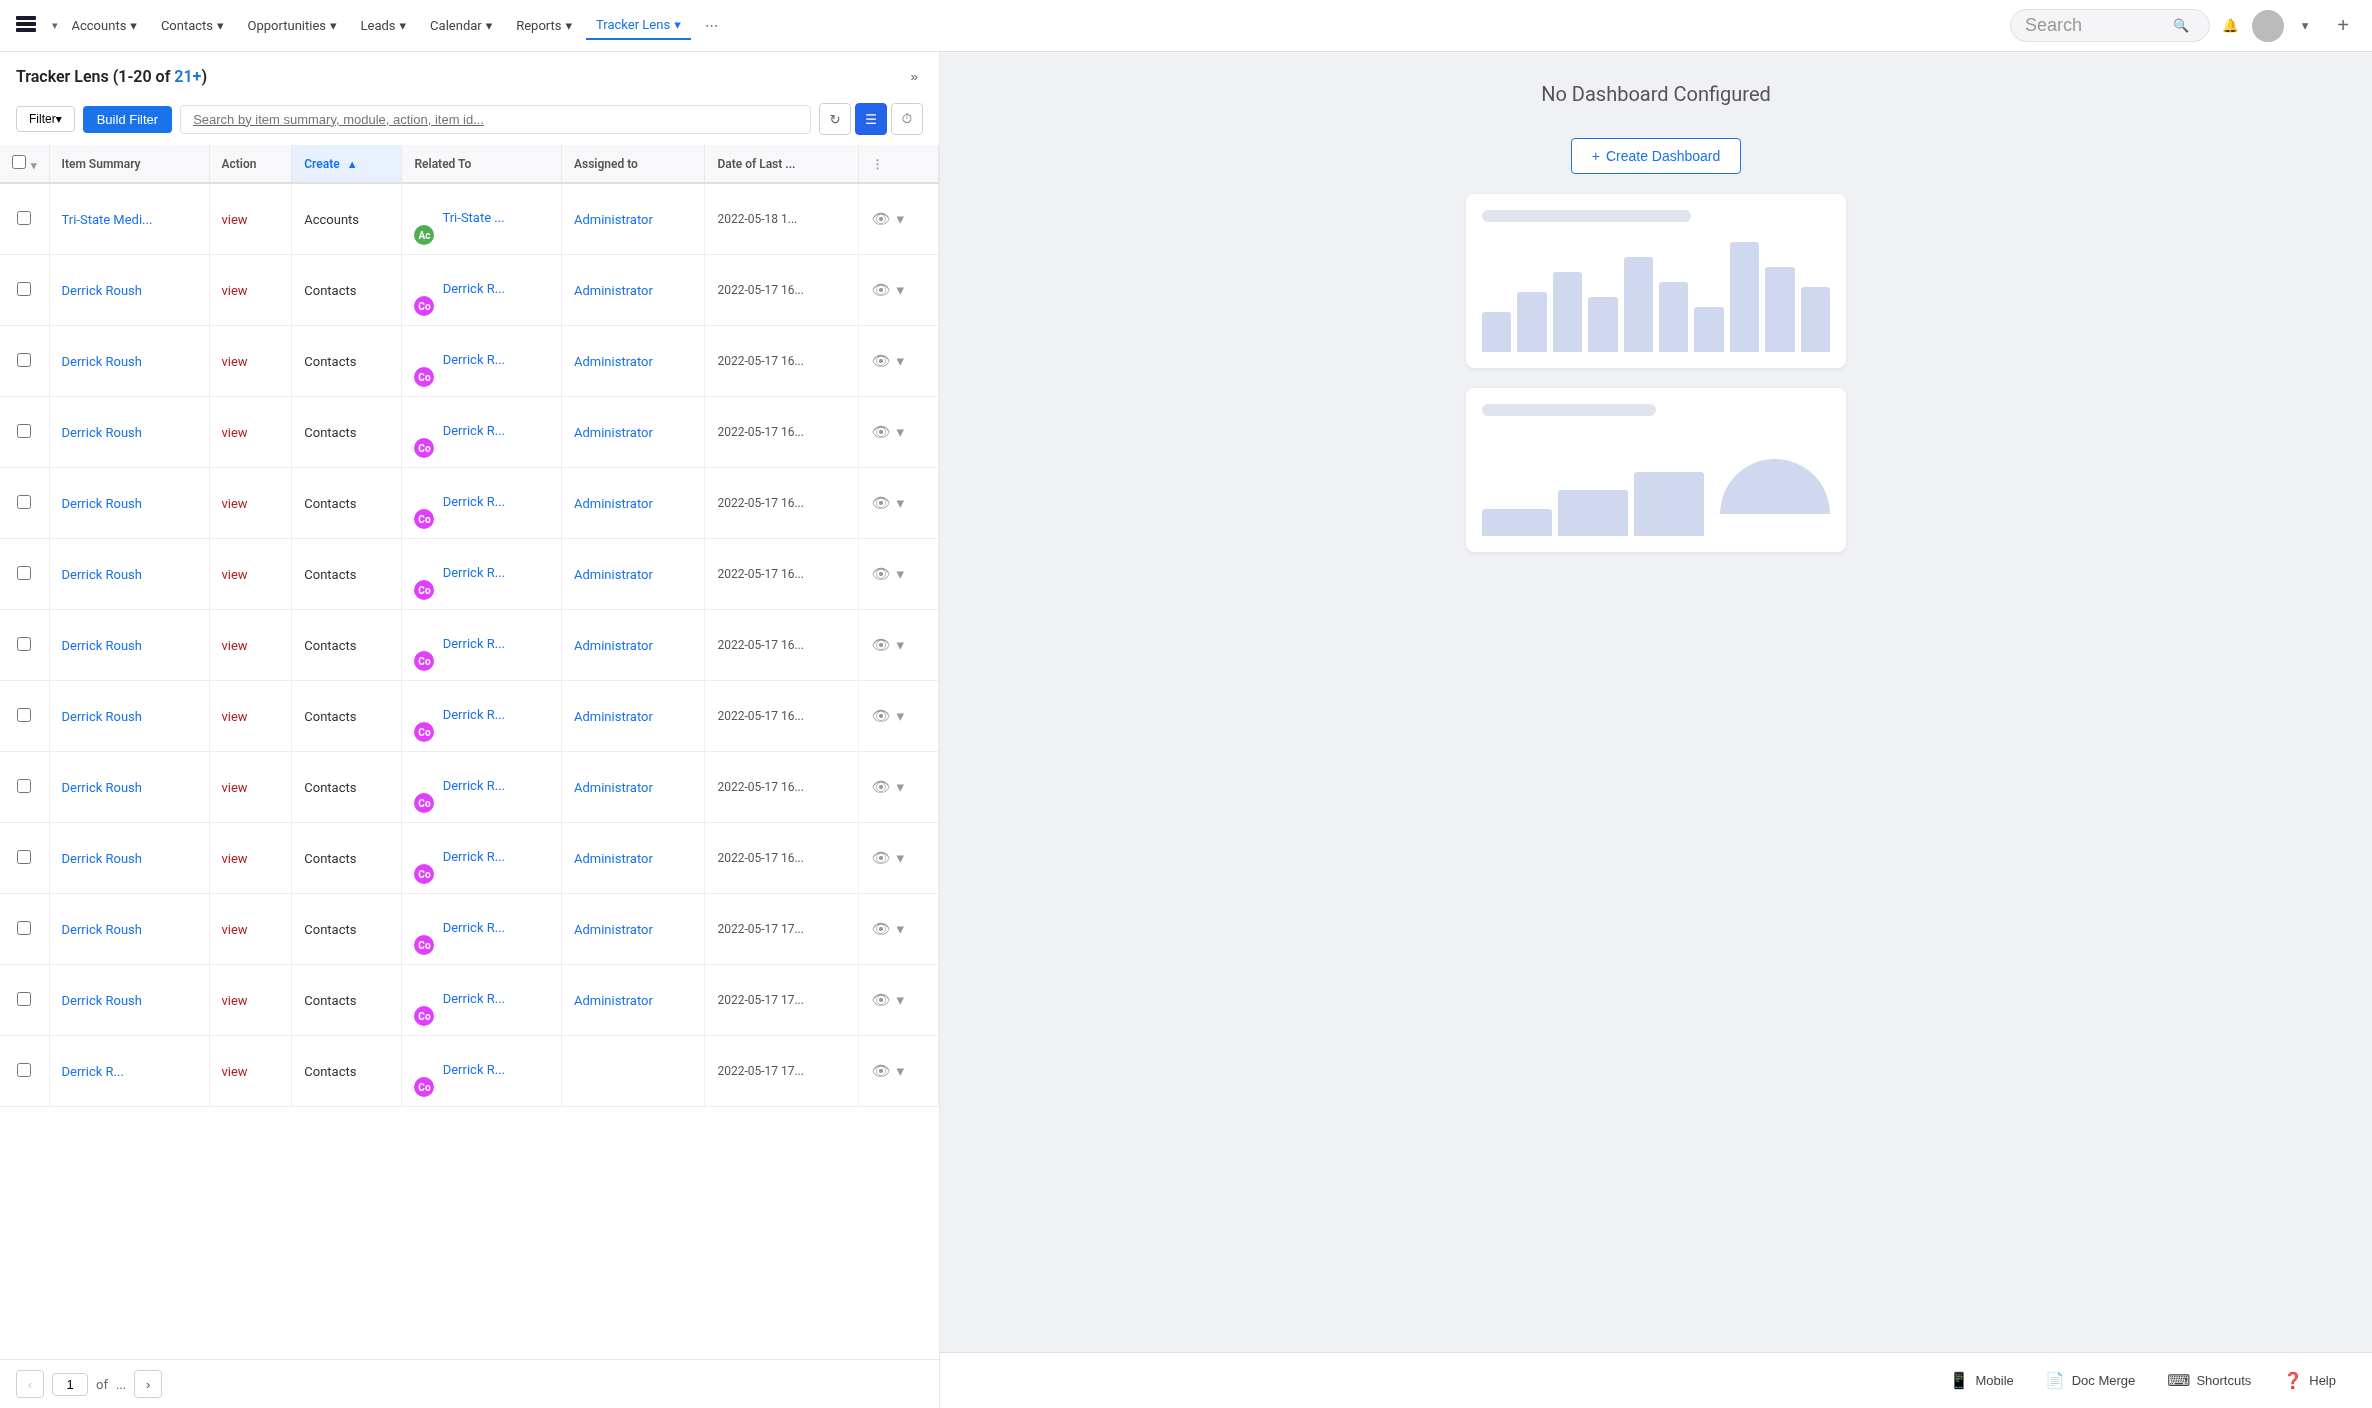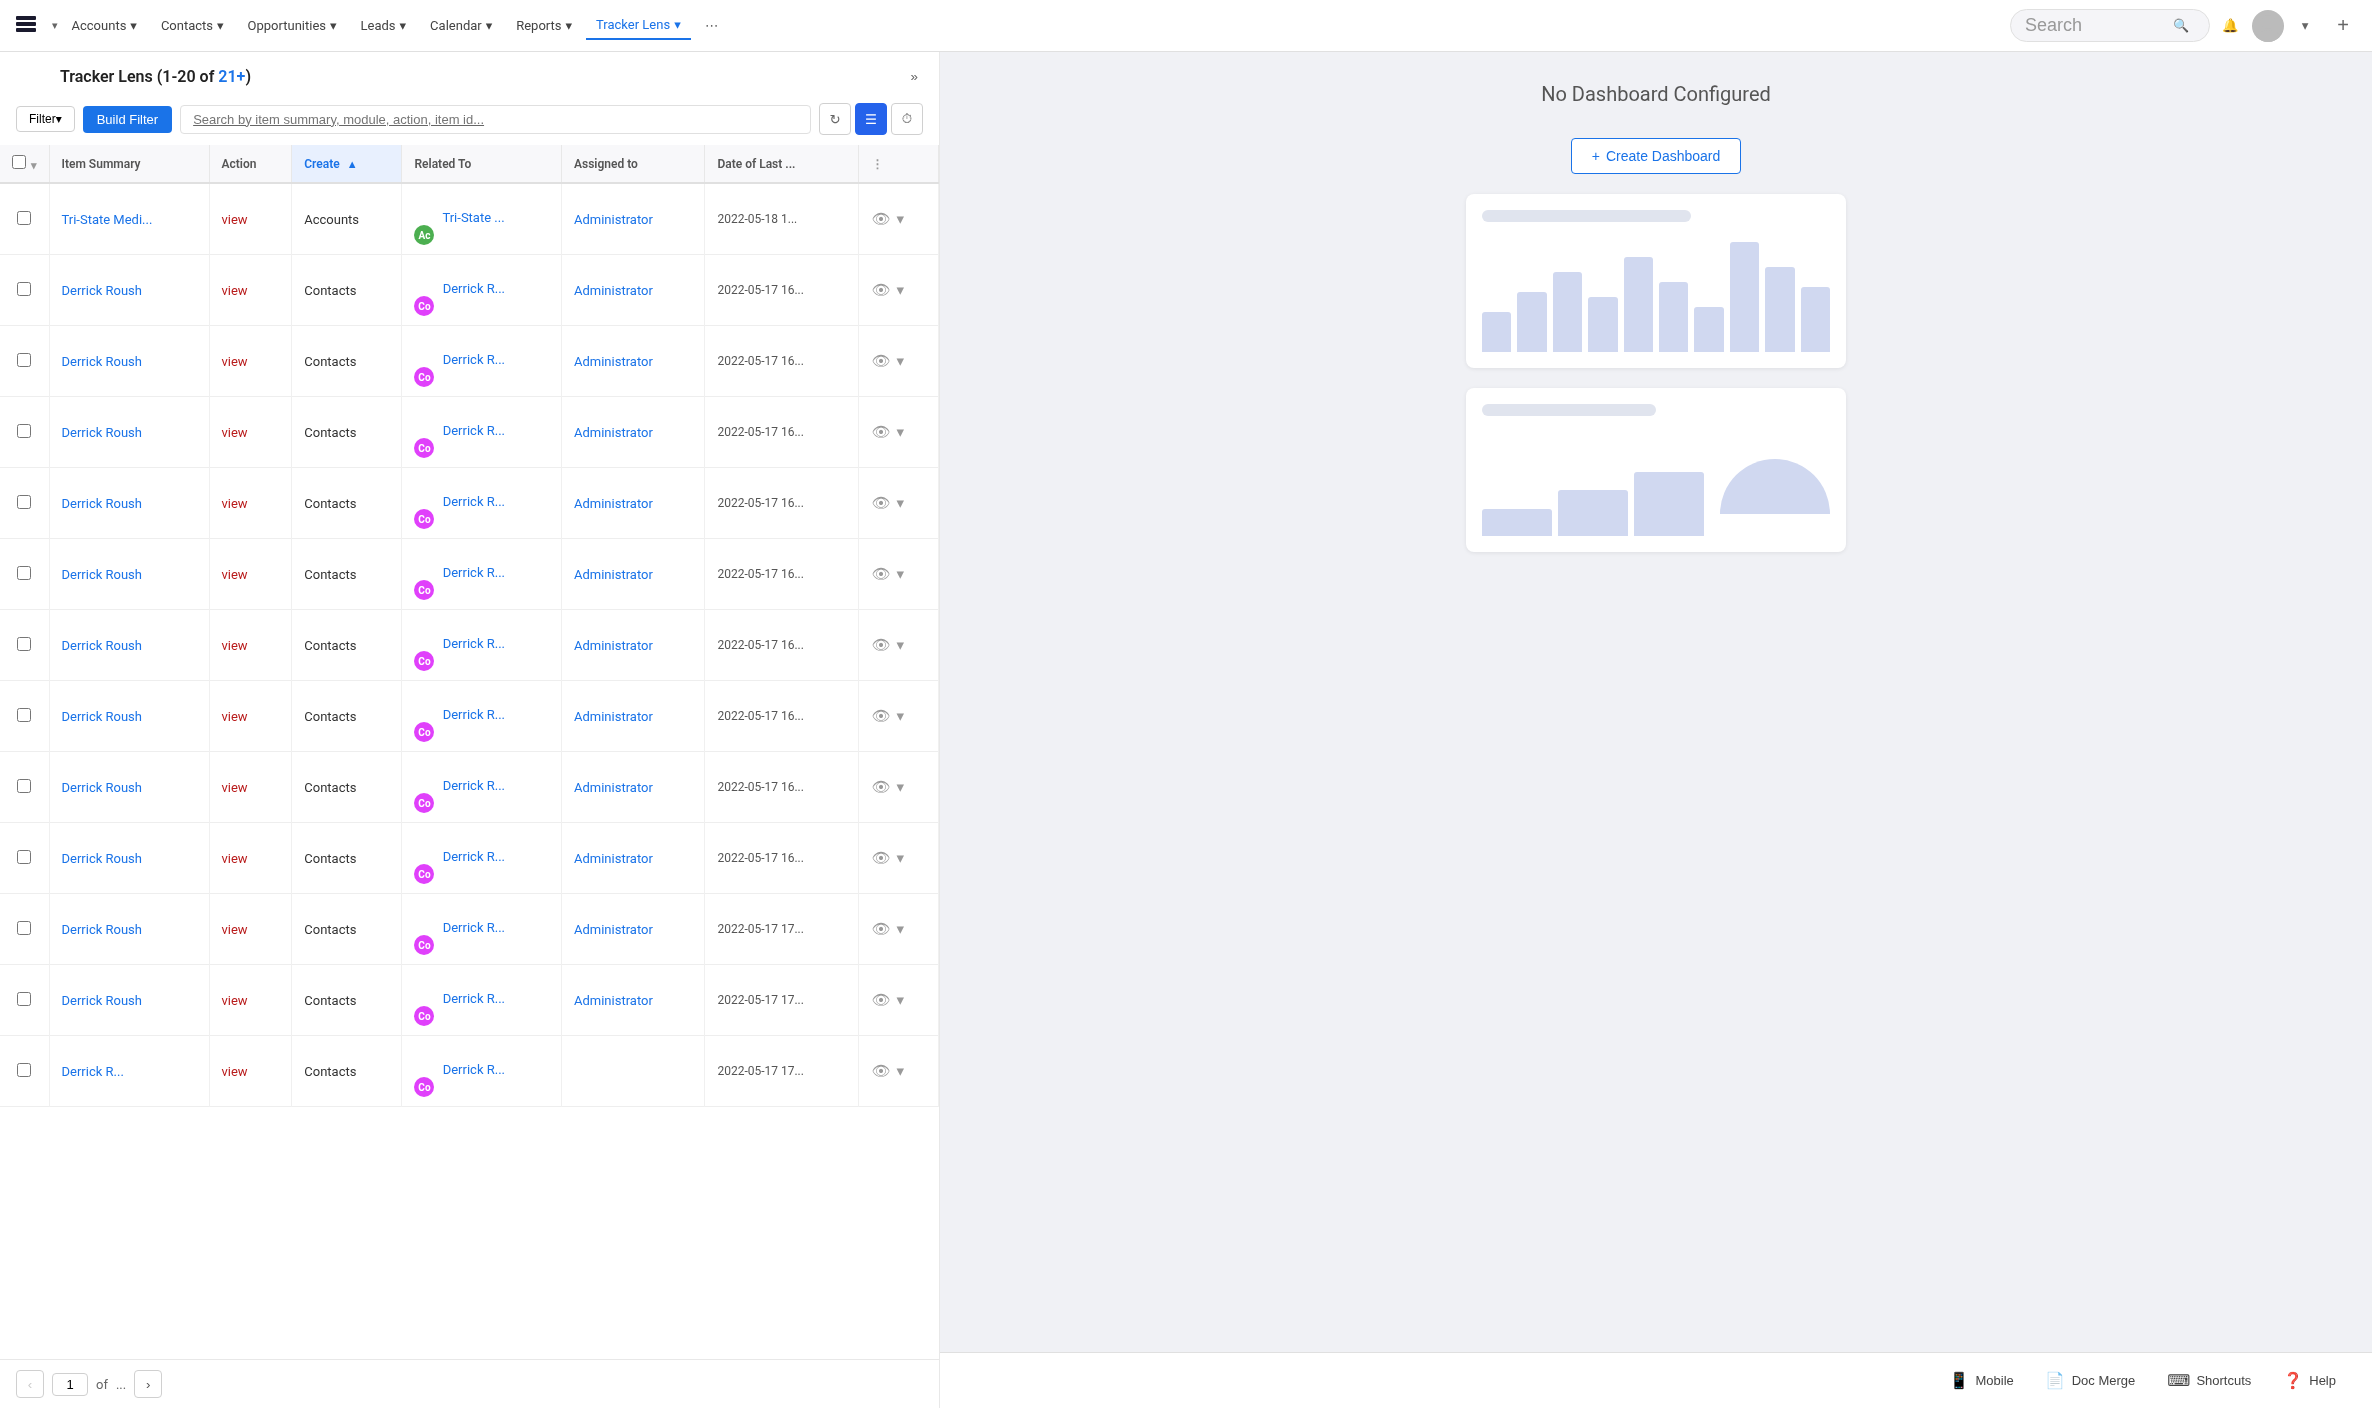--- a/index.html
+++ b/index.html
@@ -29,21 +29,21 @@
     .avatar { width: 32px; height: 32px; border-radius: 50%; background: #bbb; overflow: hidden; display: flex; align-items: center; justify-content: center; }
     .nav-plus { width: 34px; height: 34px; border-radius: 50%; display: flex; align-items: center; justify-content: center; cursor: pointer; color: #666; font-size: 20px; border: none; background: none; }
 
     
     .main-layout { display: flex; height: calc(100vh - 52px); }
 
     
     .left-panel { flex: 0 0 940px; display: flex; flex-direction: column; background: #fff; border-right: 1px solid #e8e8e8; overflow: hidden; }
 
     
-    .page-header { display: flex; align-items: center; padding: 12px 16px 8px 16px; gap: 8px; margin-left: 44px; }
+    .page-header { display: flex; align-items: center; padding: 12px 16px 8px 16px; gap: 8px; }
     .page-title { font-size: 16px; font-weight: 600; color: #222; }
     .page-title-count { color: #1a73e8; font-weight: 600; }
     .page-header-spacer { flex: 1; }
     .btn-icon { border: none; background: none; cursor: pointer; padding: 5px; color: #666; border-radius: 4px; }
 
     
     .filter-bar { display: flex; align-items: center; padding: 6px 16px 10px 16px; gap: 8px; }
     .filter-btn {
       display: flex; align-items: center; gap: 0; padding: 5px 12px;
       border: 1px solid #d0d0d0; border-radius: 4px; cursor: pointer; font-size: 12px; background: #fff;

